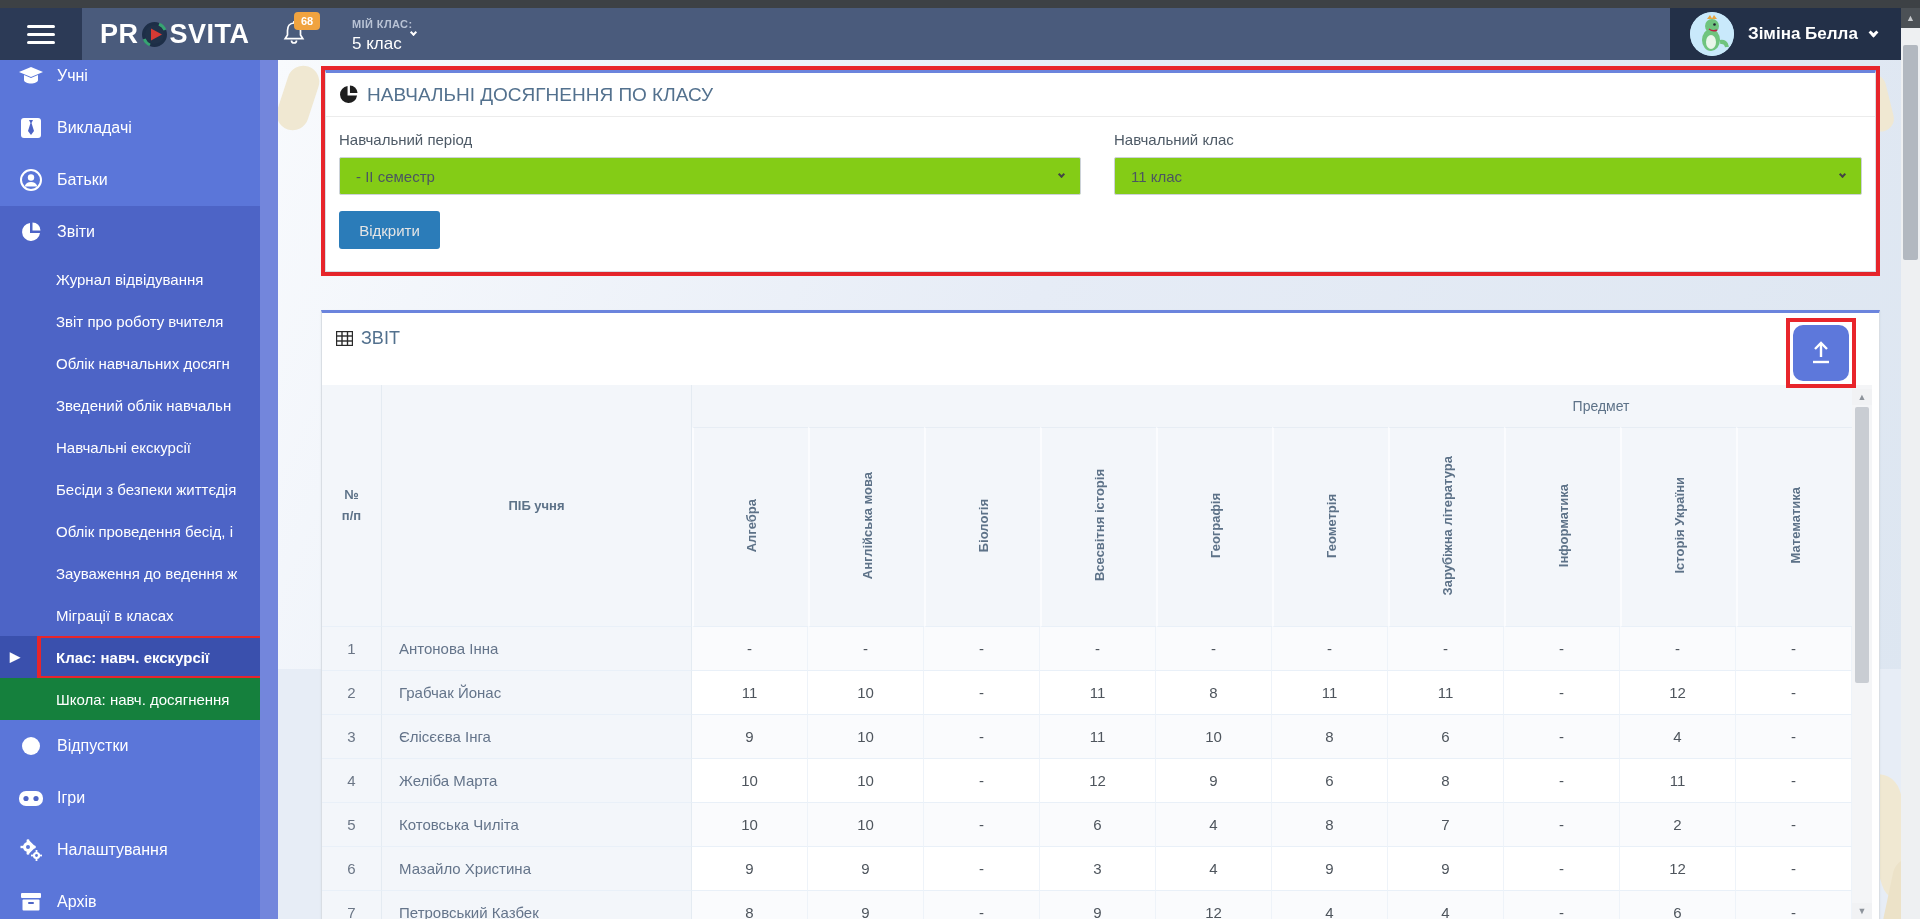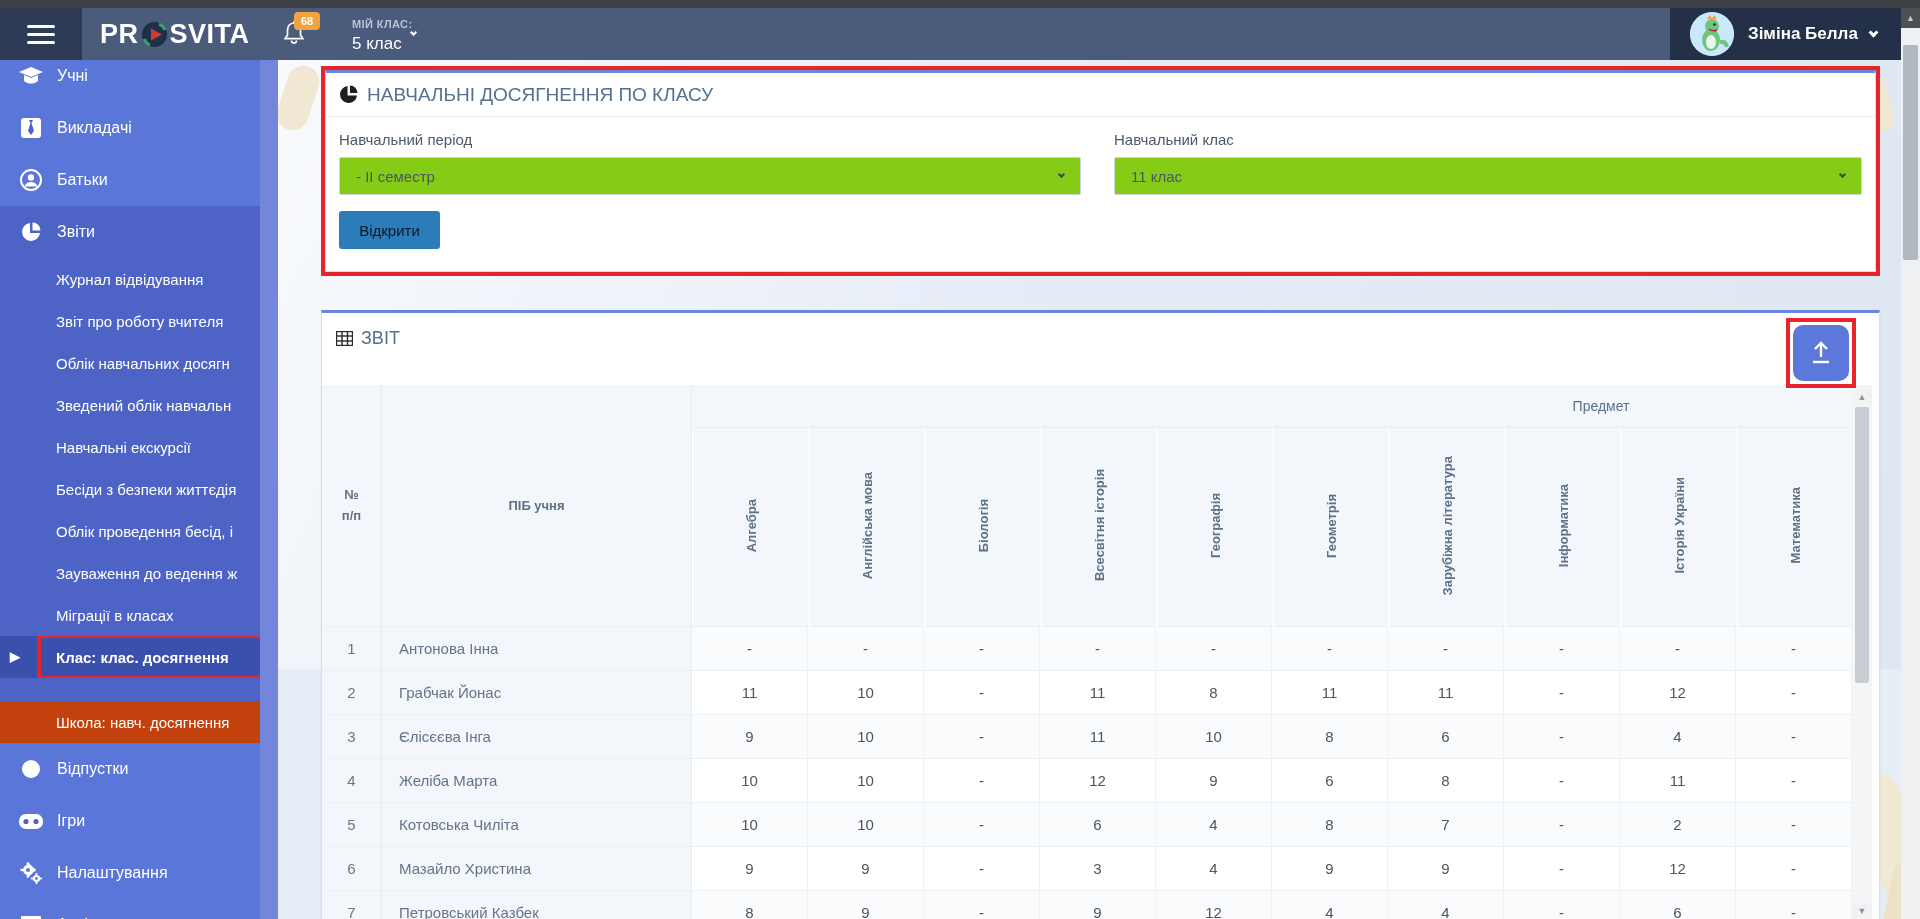--- a/index.html
+++ b/index.html
@@ -35,38 +35,38 @@
   .sidebar { position:absolute; left:0; top:60px; width:278px; height:859px; background:#5b76d9; overflow:hidden; z-index:30; }
   .sidebar-scroll { position:absolute; right:0; top:0; width:18px; height:859px; background:#7386dc; }
   .menu { position:absolute; left:0; top:-10px; width:260px; }
   .item { height:52px; display:flex; align-items:center; padding-left:18px; color:#fff; font-size:16px; white-space:nowrap; overflow:hidden; cursor:pointer; }
   .item .ic { width:26px; margin-right:13px; display:flex; justify-content:center; flex:none; }
   .item.expanded { background:#4d64c6; }
   .submenu { background:#4d64c6; }
   .subitem { position:relative; height:42px; display:flex; align-items:center; padding-left:56px; color:#fff; font-size:15px; white-space:nowrap; overflow:hidden; cursor:pointer; }
   .subitem .sublabel { position:relative; z-index:2; }
   .subitem.active { background:#3a50ad; font-weight:bold; }
-  .subitem.school { background:#c2410c;margin-top:23px; }
+  .subitem.school { background:#15803d; }
   .red-box { position:absolute; left:37px; right:-6px; top:-2px; bottom:-2px; border:4px solid #e8252b; z-index:3; pointer-events:none; }
   .active-arrow { position:absolute; left:10px; top:13px; font-size:13px; color:#fff; z-index:2; }
 
   
   .content { position:absolute; left:278px; top:60px; width:1642px; height:609px; background:linear-gradient(115deg,#f8fafd 0%,#e6ecf6 45%,#dde6f1 100%); }
   .blob { position:absolute; background:#f0e8d2; border-radius:18px; }
 
   .annot { border:4px solid #e8252b; }
   .card { background:#fff; border:1px solid #d9dee4; border-top:3px solid #6b84dd; box-shadow:0 1px 2px rgba(40,60,90,.07); }
   .filter-panel { position:absolute; left:43px; top:6px; width:1559px; }
   .card-head { height:44px; display:flex; align-items:center; gap:9px; padding:0 13px; border-bottom:1px solid #ececec; color:#53718e; font-size:19px; }
   .card-body { padding:14px 13px 22px; }
   .filters { display:flex; gap:33px; }
   .fcol1 { width:744px; } .fcol2 { width:750px; }
   .flabel { display:block; font-size:15px; color:#4e5a66; margin-bottom:9px; }
   .select { height:38px; border:1px solid #ccd2d8; border-radius:2px; background:#84cc16; display:flex; align-items:center; justify-content:space-between; padding:0 16px; font-size:15px; color:#4b5661; cursor:pointer; }
-  .btn-open { margin-top:16px; width:101px; height:38px; background:#2b7cb9; color:#0f172a; font-size:15px; border:none; border-radius:3px; cursor:pointer; }
+  .btn-open { margin-top:16px; width:101px; height:38px; background:#2b7cb9; color:#e5e5e5; font-size:15px; border:none; border-radius:3px; cursor:pointer; }
 
   .report-panel { position:absolute; left:43px; top:250px; width:1559px; height:640px; }
   .report-card { position:relative; height:100%; }
   .report-head { display:flex; align-items:center; gap:8px; padding:15px 14px 0; color:#53718e; font-size:18px; }
   .export-annot { position:absolute; top:5px; right:23px; border:4px solid #e8252b; padding:3px; background:#fff; z-index:5; }
   .export-btn { width:56px; height:56px; background:#5d78db; border:none; border-radius:10px; display:flex; align-items:center; justify-content:center; cursor:pointer; }
 
   
   .twrap { position:absolute; left:0; top:72px; width:1557px; height:545px; overflow:hidden; }
   table.report { border-collapse:separate; border-spacing:0; table-layout:fixed; width:1530px; }
@@ -210,21 +210,21 @@
           </div>
           <div class="subitem">
             <span class="sublabel">Зауваження до ведення ж</span>
           </div>
           <div class="subitem">
             <span class="sublabel">Міграції в класах</span>
           </div>
           <div class="subitem active">
             <span class="active-arrow">▶</span>
             <span class="red-box"></span>
-            <span class="sublabel">Клас: клас. досягнення</span>
+            <span class="sublabel">Клас: навч. екскурсії</span>
           </div>
           <div class="subitem school">
             <span class="sublabel">Школа: навч. досягнення</span>
           </div>
         </div>
 
       <div class="item">
         <span class="ic">
           <svg width="20" height="20" viewBox="0 0 20 20">
               <circle cx="10" cy="10" r="9" fill="#fff"></circle>

